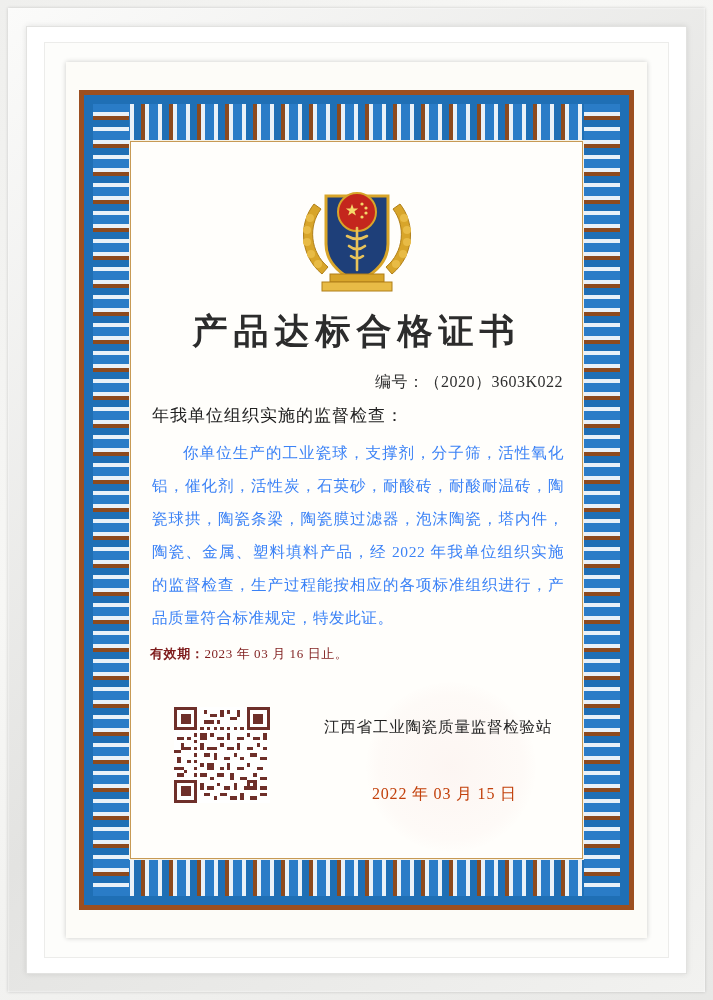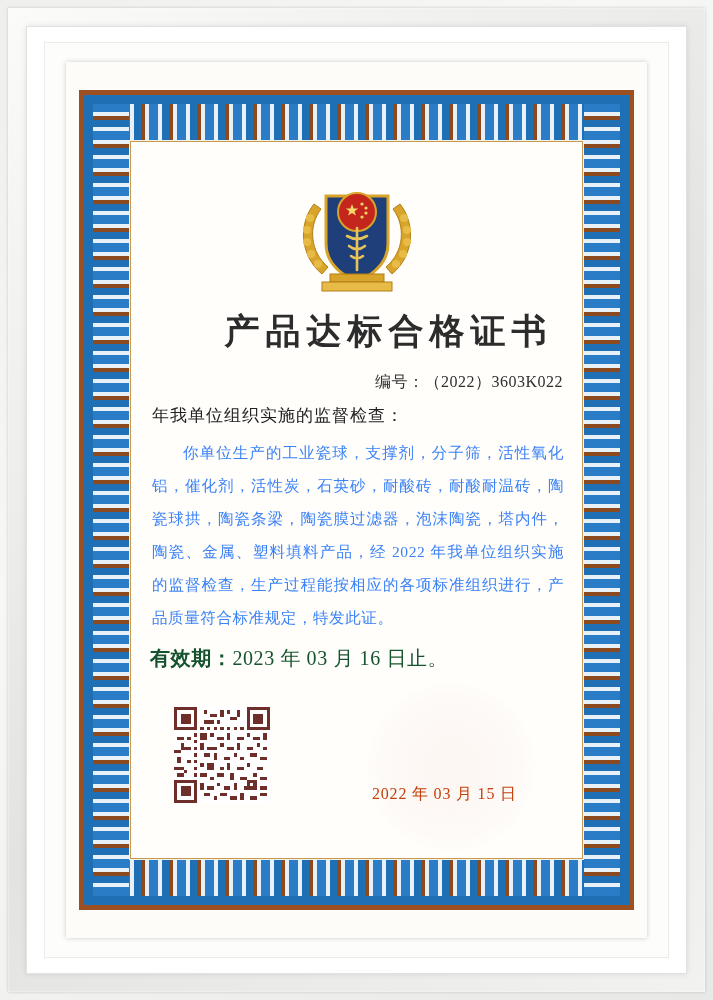--- a/index.html
+++ b/index.html
@@ -135,21 +135,20 @@
   .cert-title {
     position: absolute;
     left: 0; top: 246px;
     width: 581px;
     text-align: center;
     font-size: 35px;
     letter-spacing: 6px;
     color: #2c2c2c;
     font-family: "Liberation Serif", serif;
     font-weight: 600;
-    padding-left: 32px;
   }
   .cert-no {
     position: absolute;
     right: 84px; top: 310px;
     font-size: 16px;
     color: #2f2f2f;
     letter-spacing: .5px;
   }
   .addressee {
     position: absolute;
@@ -165,22 +164,22 @@
     font-size: 15.5px;
     line-height: 33px;
     color: #3b82f6;
     text-align: justify;
     text-indent: 2em;
     letter-spacing: .6px;
   }
   .validity {
     position: absolute;
     left: 84px; top: 583px;
-    font-size: 20px;
-    color: #14532d;
+    font-size: 13px;
+    color: #7f1d1d;
     letter-spacing: .6px;
   }
   .validity b { font-weight: 700; }
 
   
   .qr {
     position: absolute;
     left: 108px; top: 645px;
     width: 96px; height: 96px;
     background: #ffffff;
@@ -269,21 +268,21 @@
           <path d="M59 90 C63 93, 67 93, 71 90"></path>
         </g>
 
         <rect x="38" y="108" width="54" height="8" fill="#d8a52a" stroke="#b07f18"></rect>
         <rect x="30" y="116" width="70" height="9" fill="#e8bb46" stroke="#b07f18"></rect>
       </svg>
     </div>
 
     <div class="cert-title">产品达标合格证书</div>
 
-    <div class="cert-no">编号：（2022）3603K022</div>
+    <div class="cert-no">编号：（2020）3603K022</div>
 
     <div class="addressee">年我单位组织实施的监督检查：</div>
 
     <div class="body-text">你单位生产的工业瓷球，支撑剂，分子筛，活性氧化铝，催化剂，活性炭，石英砂，耐酸砖，耐酸耐温砖，陶瓷球拱，陶瓷条梁，陶瓷膜过滤器，泡沫陶瓷，塔内件，陶瓷、金属、塑料填料产品，经 2022 年我单位组织实施的监督检查，生产过程能按相应的各项标准组织进行，产品质量符合标准规定，特发此证。</div>
 
     <div class="validity">
       <b>有效期：</b><span>2023 年 03 月 16 日止。</span>
     </div>
 
     <div class="seal-wash"></div>
@@ -314,16 +313,17 @@
           <path d="M8 17h1v1H8z M10 17h2v2h-2z M14 18h1v1h-1z M16 17h1v2h-1z M19 18h2v1h-2z M22 17h1v1h-1z M25 18h2v1h-2z"></path>
           <path d="M8 20h2v1H8z M11 21h1v1h-1z M13 20h2v1h-2z M17 20h1v2h-1z M20 21h2v1h-2z M24 20h1v1h-1z M26 21h2v1h-2z"></path>
           <path d="M8 23h1v2H8z M10 24h2v1h-2z M13 23h1v1h-1z M15 24h2v1h-2z M18 23h1v2h-1z M21 24h2v1h-2z M24 23h1v1h-1z M26 24h2v1h-2z"></path>
           <path d="M9 26h2v1H9z M12 27h1v1h-1z M14 26h2v1h-2z M17 27h2v1h-2z M20 26h1v2h-1z M23 27h2v1h-2z M26 26h2v1h-2z"></path>
           <path d="M22 22h3v3h-3z"></path>
             <path d="M23 23h1v1h-1z" fill="#ffffff"></path>
         </g>
       </svg>
     </div>
 
+    <div class="issuer">江西省工业陶瓷质量监督检验站</div>
     <div class="issue-date">2022 年 03 月 15 日</div>
 
   </div>
 </div>
 
 </body></html>

